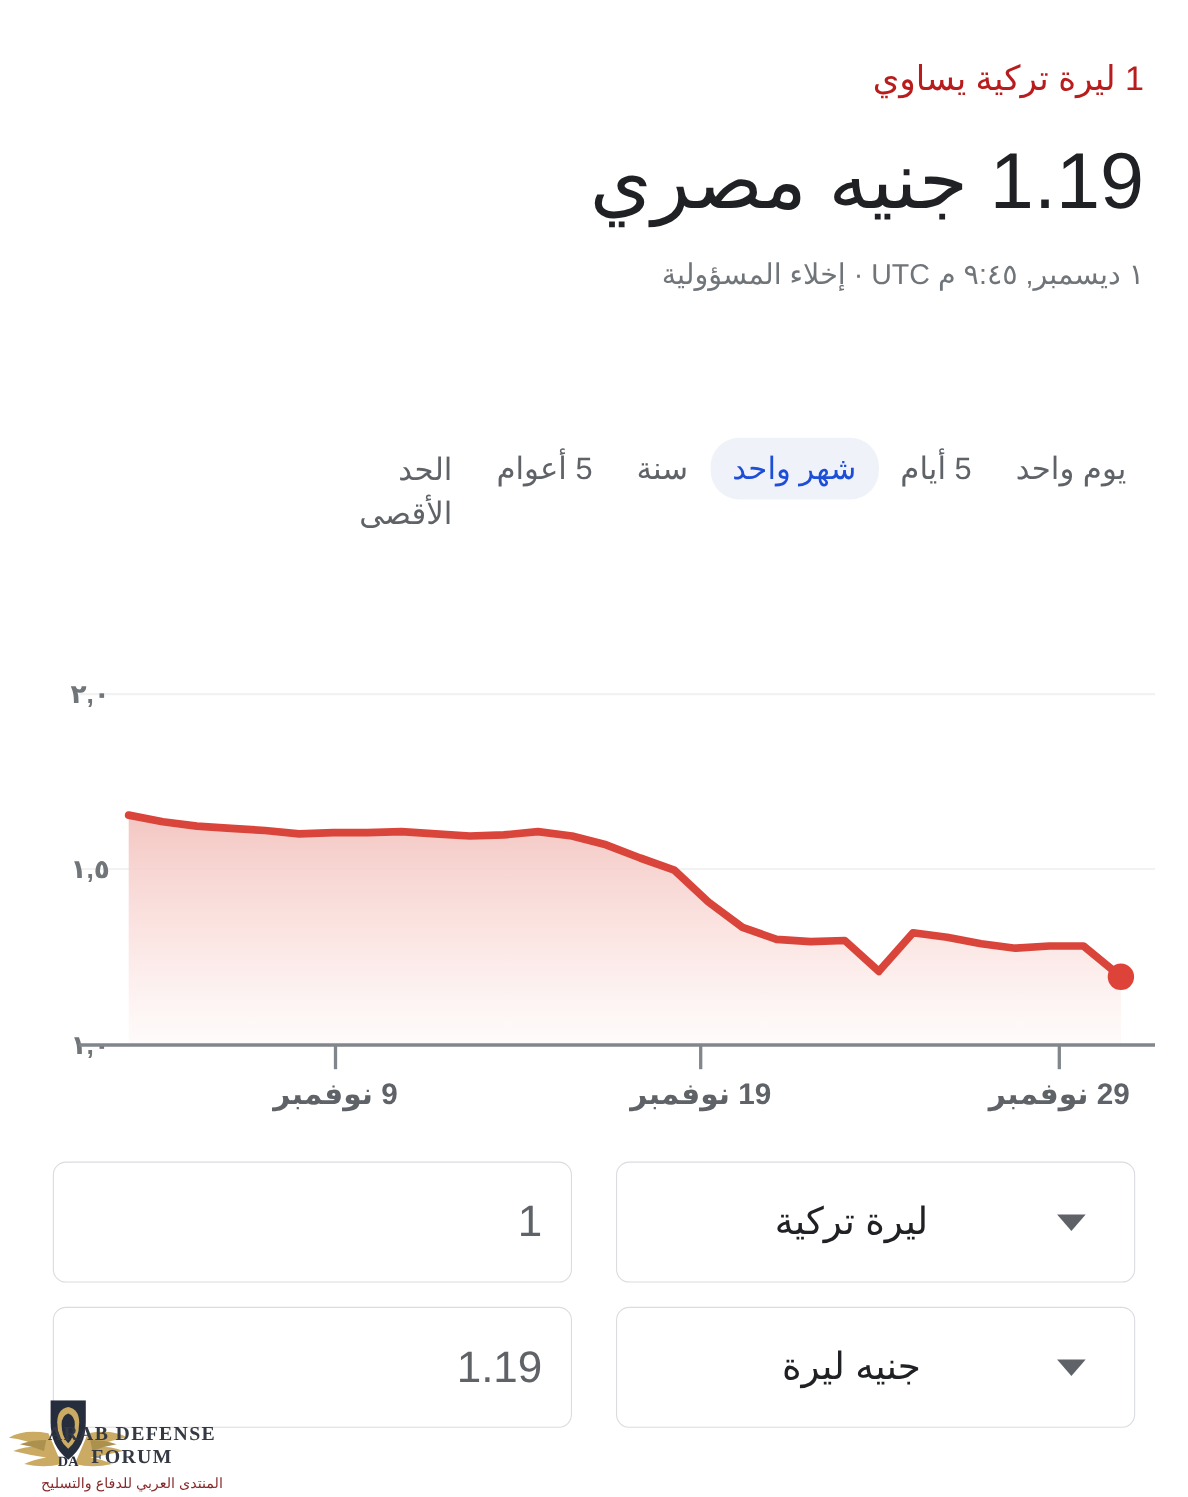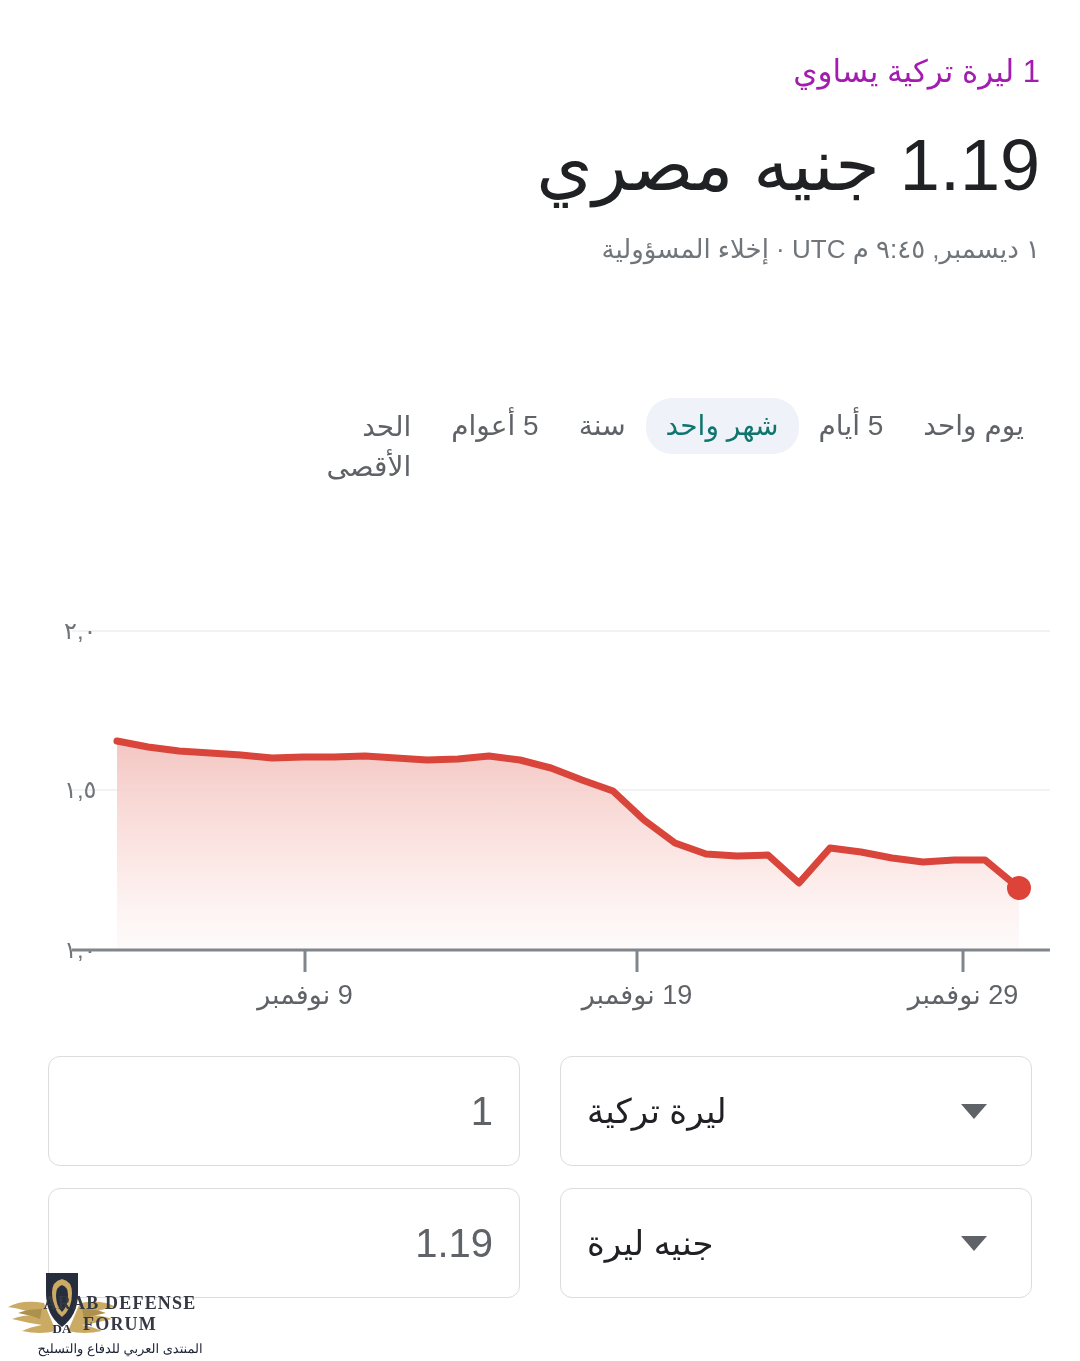--- a/index.html
+++ b/index.html
@@ -31,21 +31,21 @@
     right: 0;
     width: 1080px;
     padding: 0 40px 0 40px;
     box-sizing: border-box;
     text-align: right;
   }
   .subject-line {
     margin-top: 52px;
     font-size: 31px;
     line-height: 40px;
-    color: #a21caf;
+    color: #b91c1c;
     font-weight: 400;
     letter-spacing: 0.1px;
   }
   .rate-line {
     margin-top: 30px;
     font-size: 72px;
     line-height: 86px;
     font-weight: 400;
     color: #202124;
     letter-spacing: -0.5px;
@@ -87,34 +87,35 @@
     text-align: right;
     cursor: pointer;
     user-select: none;
     background: transparent;
     border: none;
     font-family: inherit;
   }
   .tab-1 { margin-right: 6px; }
   .tab.active {
     background: #eff3f9;
-    color: #0f766e;
+    color: #1d4ed8;
   }
   .tab.wrap {
     width: 110px;
     line-height: 40px;
   }
 
   
   .chart-wrap {
     position: absolute;
     top: 590px;
     right: 0;
     width: 888px;
     height: 440px;
+    font-weight: bold;
   }
   .chart-svg {
     display: block;
   }
 
   
   .converter {
     position: absolute;
     top: 1056px;
     right: 0;
@@ -157,21 +158,21 @@
   }
   .select-field {
     justify-content: space-between;
     position: relative;
   }
   .select-text {
     font-size: 34px;
     color: #202124;
     font-weight: 400;
     flex: 1 1 auto;
-    text-align: left;
+    text-align: center;
   }
   .caret {
     width: 0;
     height: 0;
     border-left: 13px solid transparent;
     border-right: 13px solid transparent;
     border-top: 15px solid #5f6368;
     margin-right: 18px;
     flex: 0 0 auto;
   }
@@ -197,21 +198,21 @@
     bottom: 22px;
     font-size: 18px;
     letter-spacing: 1.2px;
     font-weight: 700;
     color: #2b2f3a;
     font-family: "Liberation Serif", "DejaVu Serif", serif;
   }
   .wm-ar {
     bottom: 1px;
     font-size: 13px;
-    color: #0f172a;
+    color: #7f1d1d;
     direction: rtl;
     font-family: "Liberation Sans", sans-serif;
   }
 </style>
 </head>
 <body>
 
 <div class="page">
 
   <div class="header">

